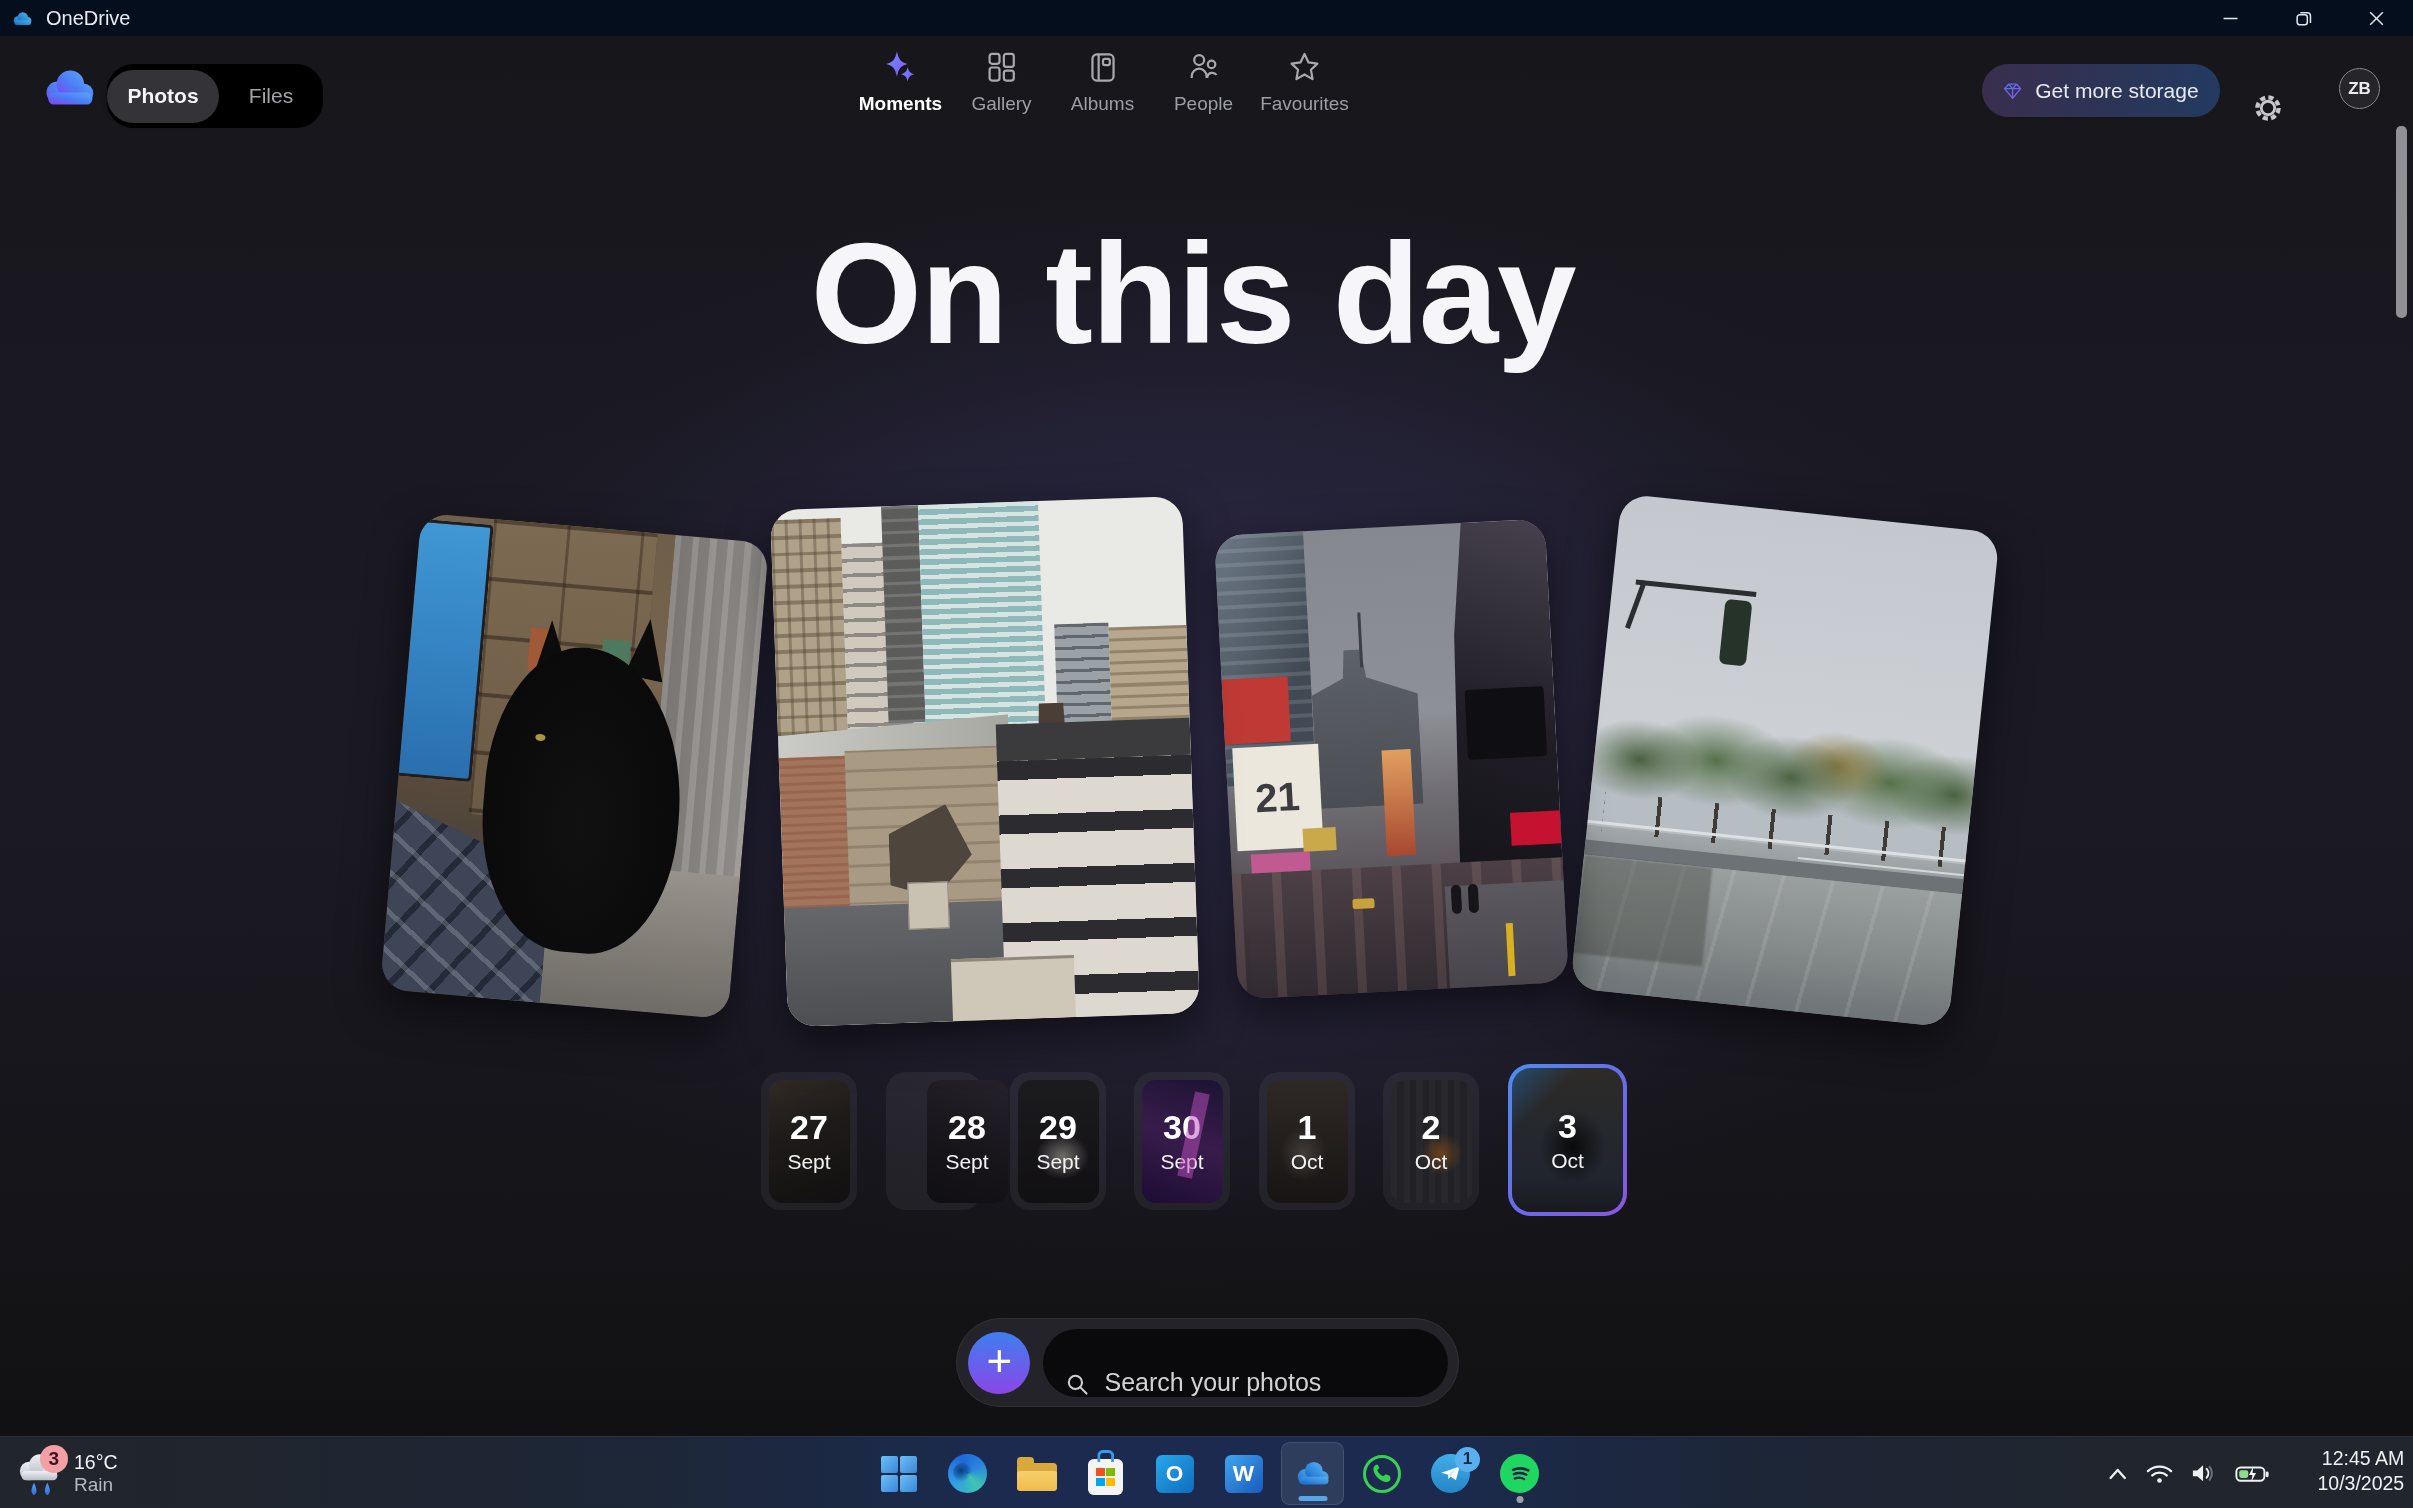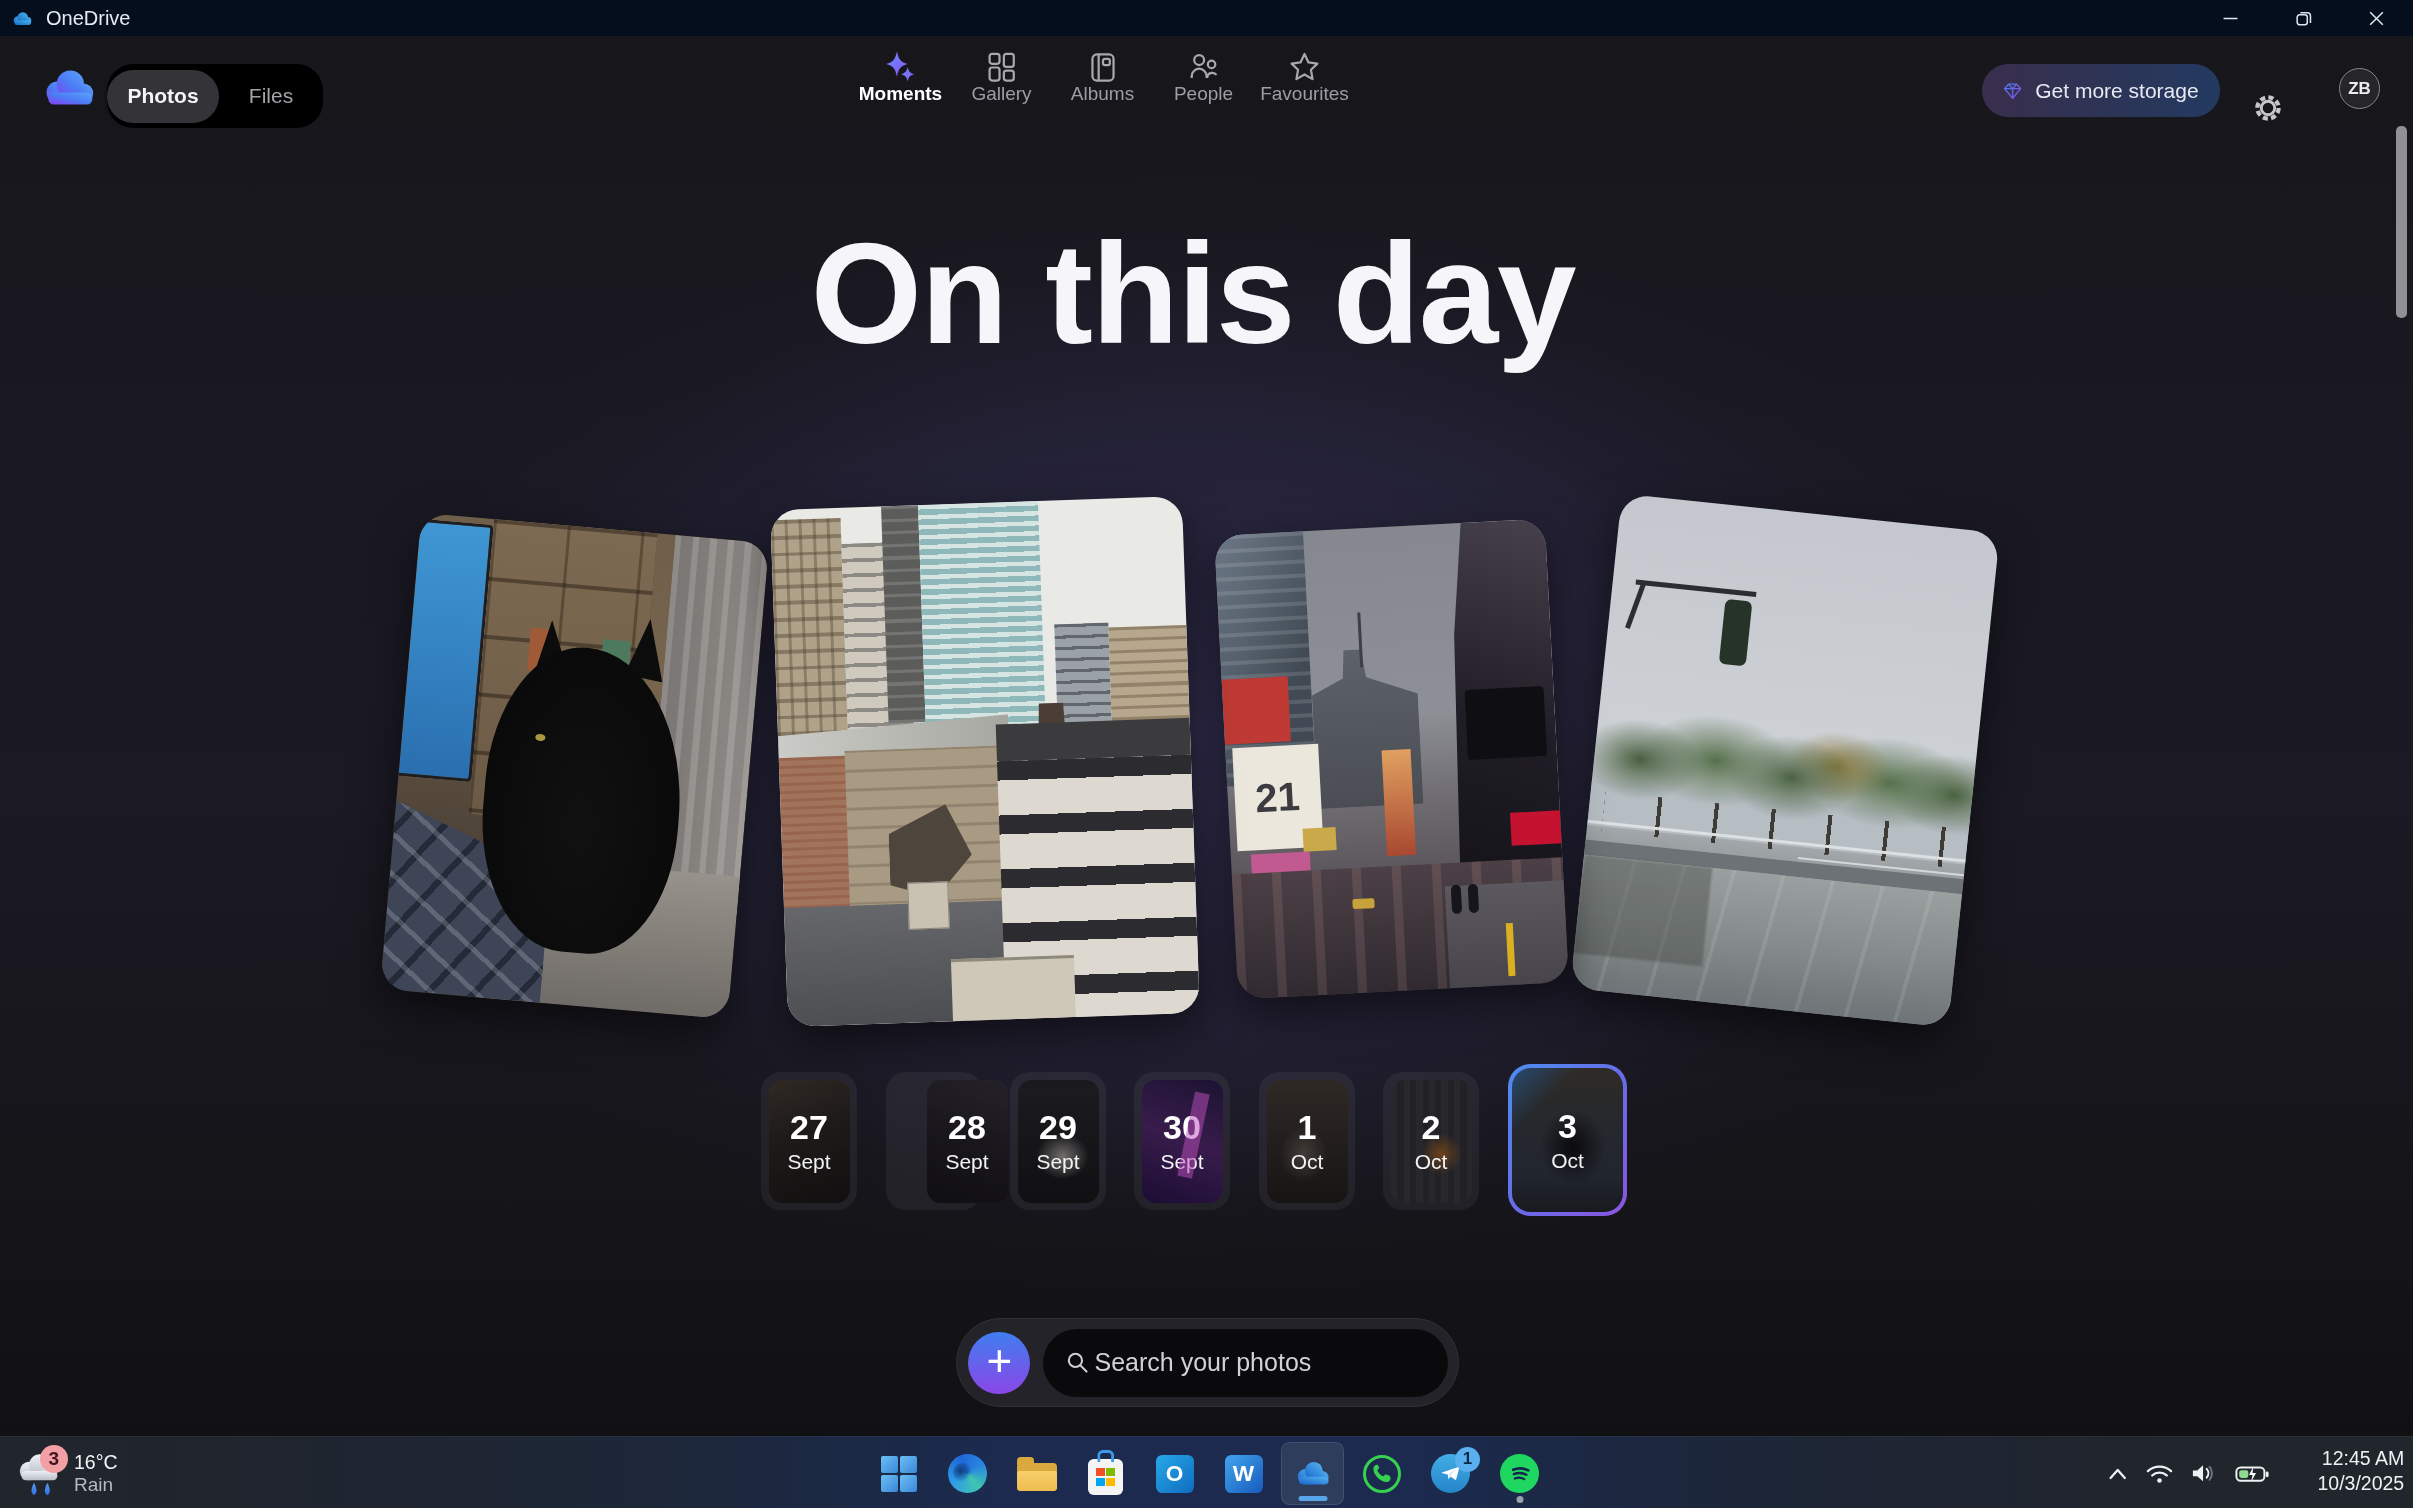--- a/index.html
+++ b/index.html
@@ -27,21 +27,21 @@
   .cloudlogo { position:absolute; left:39px; top:30px; width:59px; height:44px; }
   .vtoggle { position:absolute; left:107px; top:28px; width:216px; height:64px; border-radius:26.4px;
     background:#000; display:flex; align-items:center; }
   .vseg { height:53px; border-radius:26.4px; display:flex; align-items:center; justify-content:center;
     font-size:21px; }
   .vseg.photos { width:112px; background:#333338; color:#f5f5f7; font-weight:700;
     box-shadow:0 1.3px 5px rgba(0,0,0,.6); }
   .vseg.files { width:104px; color:#a3a3a8; font-weight:400; }
 
   .tabs { position:absolute; left:850px; top:14px; display:flex; }
-  .tab { width:101px; display:flex; flex-direction:column; align-items:center; cursor:default; }
+  .tab { width:101px; display:flex; flex-direction:column; align-items:center; gap:10px; cursor:default; }
   .tab .ticon { height:33px; display:flex; align-items:flex-end; }
   .tab .tlabel { font-size:19px; color:#9d9ea4; }
   .tab.active .tlabel { color:#ffffff; font-weight:700; }
 
   .storagebtn { position:absolute; left:1982px; top:28px; width:238px; height:53px; border-radius:26.4px;
     background:linear-gradient(90deg,#3a2e4d 0%, #2e3354 45%, #233a61 100%);
     display:flex; align-items:center; gap:12.6px; padding:0 21.4px; }
   .storagebtn .slabel { color:#e7eaf2; font-size:21px; white-space:nowrap; }
   .gearbtn { position:absolute; left:2249px; top:53px; width:38px; height:38px; display:flex;
     align-items:center; justify-content:center; }
@@ -217,21 +217,21 @@
       linear-gradient(180deg,#4a443c 0%,#3a3f46 40%,#333a48 75%,#23262e 100%); }
 
   
   .searchwrap { position:absolute; left:956px; top:1318px; width:503px; height:89px; border-radius:45px;
     background:#232329; border:1.3px solid #303036; display:flex; align-items:center; }
   .addbtn { width:62px; height:62px; border-radius:50%; margin-left:11.3px;
     background:linear-gradient(180deg,#3f7ef0 0%, #8b46e8 100%);
     color:#fff; font-size:44px; font-weight:200; display:flex; align-items:center; justify-content:center;
     line-height:1; padding-bottom:3.8px; }
   .searchpill { position:relative; margin-left:12.6px; width:405px; height:68px; border-radius:34px;
-    background:#0a0a0c; display:flex; align-items:center; gap:4px; padding:0 22.6px; }
+    background:#0a0a0c; display:flex; align-items:flex-end; gap:14px; padding:0 22.6px; }
   .searchpill input { background:transparent; border:none; outline:none; color:#d8d8da;
     font-size:25px; width:302px; font-family:"Liberation Sans", sans-serif; }
   .searchpill input::placeholder { color:#d2d2d6; opacity:1; }
 
   
   .sthumb { position:absolute; right:6.3px; top:126px; width:10.7px; height:192px; background:#919195;
     border-radius:5px; }
 
   
   .taskbar { position:absolute; left:0; top:1436px; width:100%; height:72px;

